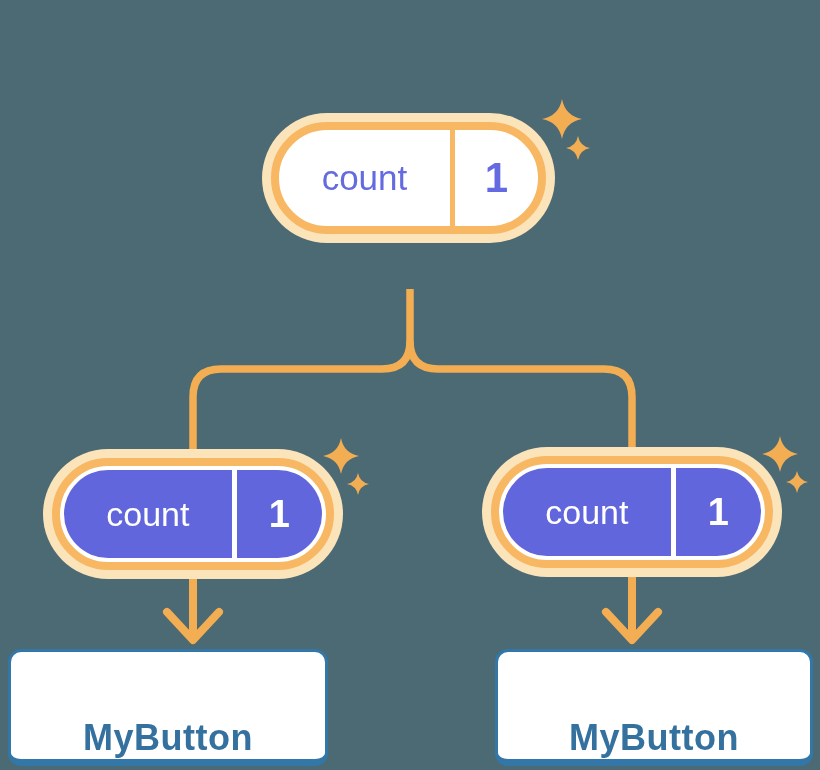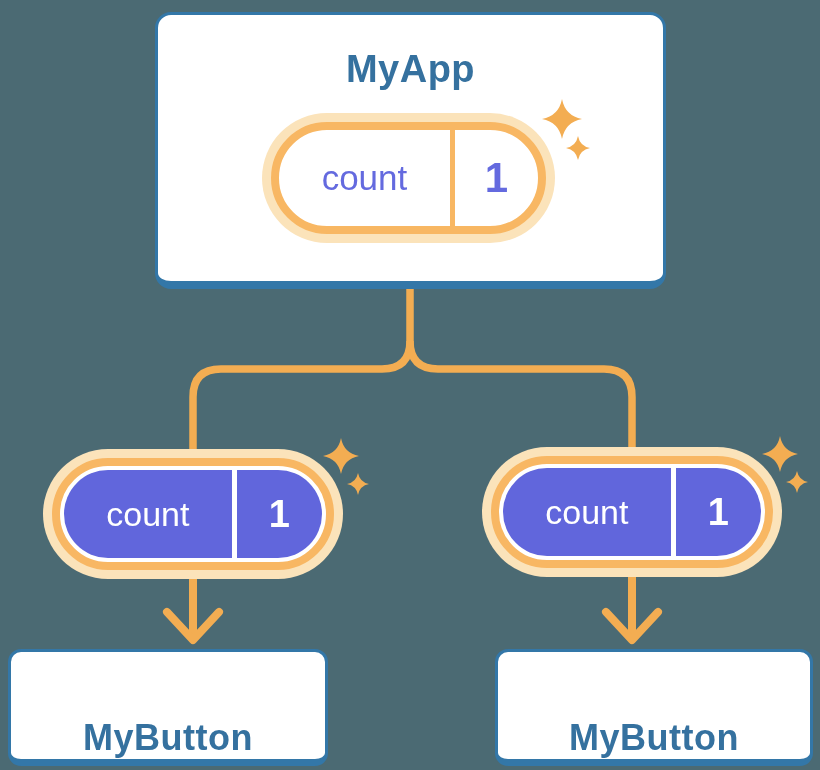--- a/index.html
+++ b/index.html
@@ -61,23 +61,20 @@
     <g>
       <path class="arrow" d="M193,576 L193,637"></path>
       <path class="arrow" d="M167,612 L193,640 L219,612"></path>
     </g>
     <g>
       <path class="arrow" d="M632,576 L632,637"></path>
       <path class="arrow" d="M606,612 L632,640 L658,612"></path>
     </g>
   </svg>
 
-  <div class="card parent">
-    <div class="card-title">MyApp</div>
-  </div>
 
   <div class="pill parent-pill">
     <div class="pill-ring">
       <div class="pill-inner">
         <div class="cell name">
           <span class="state-name">count</span>
         </div>
         <div class="divider"></div>
         <div class="cell value">
           <span class="state-value">1</span>

